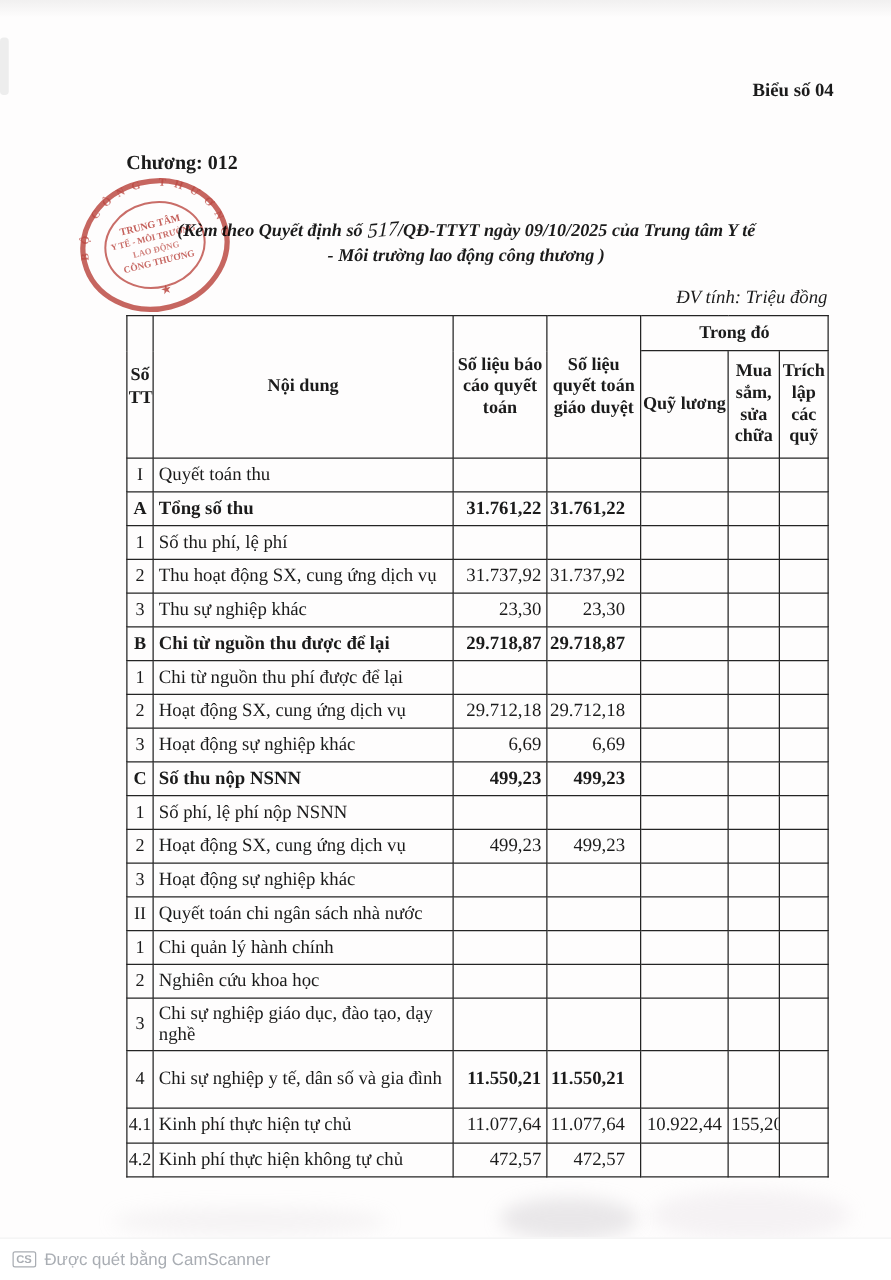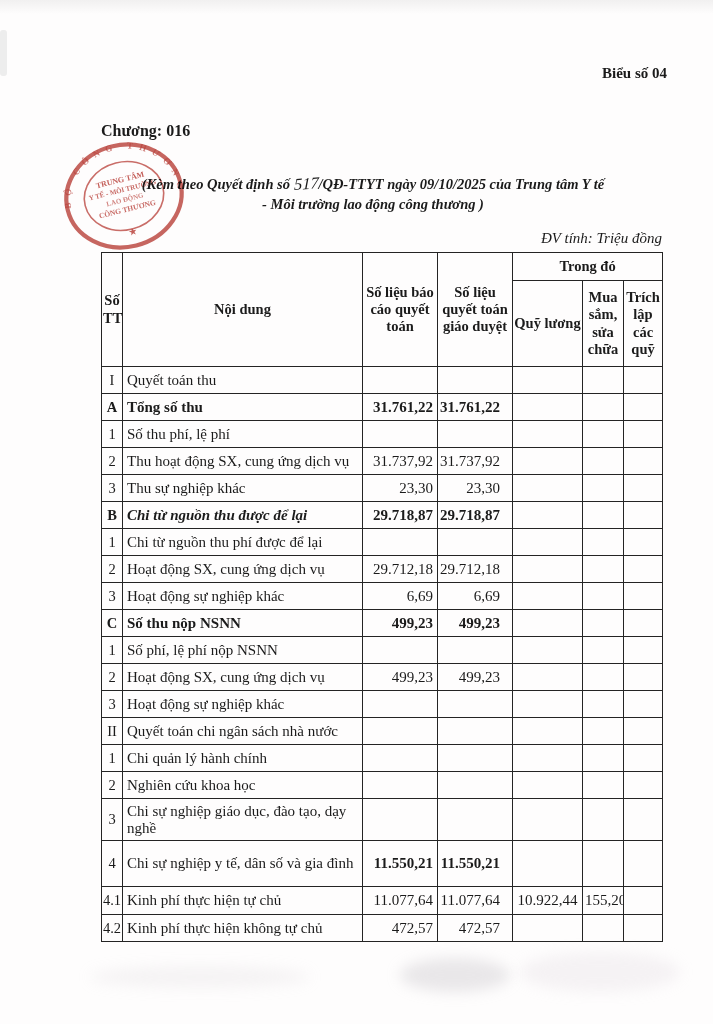--- a/index.html
+++ b/index.html
@@ -54,21 +54,21 @@
 <body>
 
 <div class="page">
   <div class="shade-top"></div>
   <div class="shade-left"></div>
   <div class="smudge sm1"></div>
   <div class="smudge sm2"></div>
   <div class="smudge sm3"></div>
 
   <div class="form-no">Biểu số 04</div>
-  <div class="chapter">Chương: 016</div>
+  <div class="chapter">Chương: 012</div>
 
   <div class="title-block">
     <div class="doc-sub"><span>(Kèm theo Quyết định số </span><span class="hand-num">517</span><span>/QĐ-TTYT ngày 09/10/2025 của Trung tâm Y tế</span><br>
       <span>- Môi trường lao động công thương )</span>
     </div>
   </div>
 
   <div class="dv-note">ĐV tính: Triệu đồng</div>
 
   <table class="qt">
@@ -136,21 +136,21 @@
           <td class="stt">3</td>
           <td class="lbl">Thu sự nghiệp khác</td>
           <td class="num c3">23,30</td>
           <td class="num c4">23,30</td>
           <td class="num c5"></td>
           <td class="c6"></td>
           <td class="c7"></td>
         </tr>
         <tr style="height: 27px;">
           <td class="stt" style="font-weight: bold;">B</td>
-          <td class="lbl" style="font-weight: bold; font-style: italic;">Chi từ nguồn thu được để lại</td>
+          <td class="lbl" style="font-weight: bold;">Chi từ nguồn thu được để lại</td>
           <td class="num c3" style="font-weight: bold;">29.718,87</td>
           <td class="num c4" style="font-weight: bold;">29.718,87</td>
           <td class="num c5" style="font-weight: bold;"></td>
           <td class="c6" style="font-weight: bold;"></td>
           <td class="c7" style="font-weight: bold;"></td>
         </tr>
         <tr style="height: 27px;">
           <td class="stt">1</td>
           <td class="lbl">Chi từ nguồn thu phí được để lại</td>
           <td class="num c3"></td>
@@ -290,13 +290,17 @@
         <textPath href="#arcT" startOffset="8%">BỘ CÔNG THƯƠNG</textPath>
       </text>
       <text x="78" y="58" text-anchor="middle" font-size="8" font-weight="bold" fill="#b5342d" opacity="0.85">TRUNG TÂM</text>
       <text x="78" y="68" text-anchor="middle" font-size="7" font-weight="bold" fill="#b5342d" opacity="0.8">Y TẾ - MÔI TRƯỜNG</text>
       <text x="78" y="78" text-anchor="middle" font-size="7" font-weight="bold" fill="#b5342d" opacity="0.65">LAO ĐỘNG</text>
       <text x="78" y="88" text-anchor="middle" font-size="7.5" font-weight="bold" fill="#b5342d" opacity="0.8">CÔNG THƯƠNG</text>
       <text x="78" y="112" text-anchor="middle" font-size="10" fill="#b5342d" opacity="0.85">★</text>
     </g>
   </svg>
 
+  <div class="footer">
+    <span class="cs-icon">CS</span>
+    <span class="cs-text">Được quét bằng CamScanner</span>
+  </div>
 </div>
 
 </body></html>

